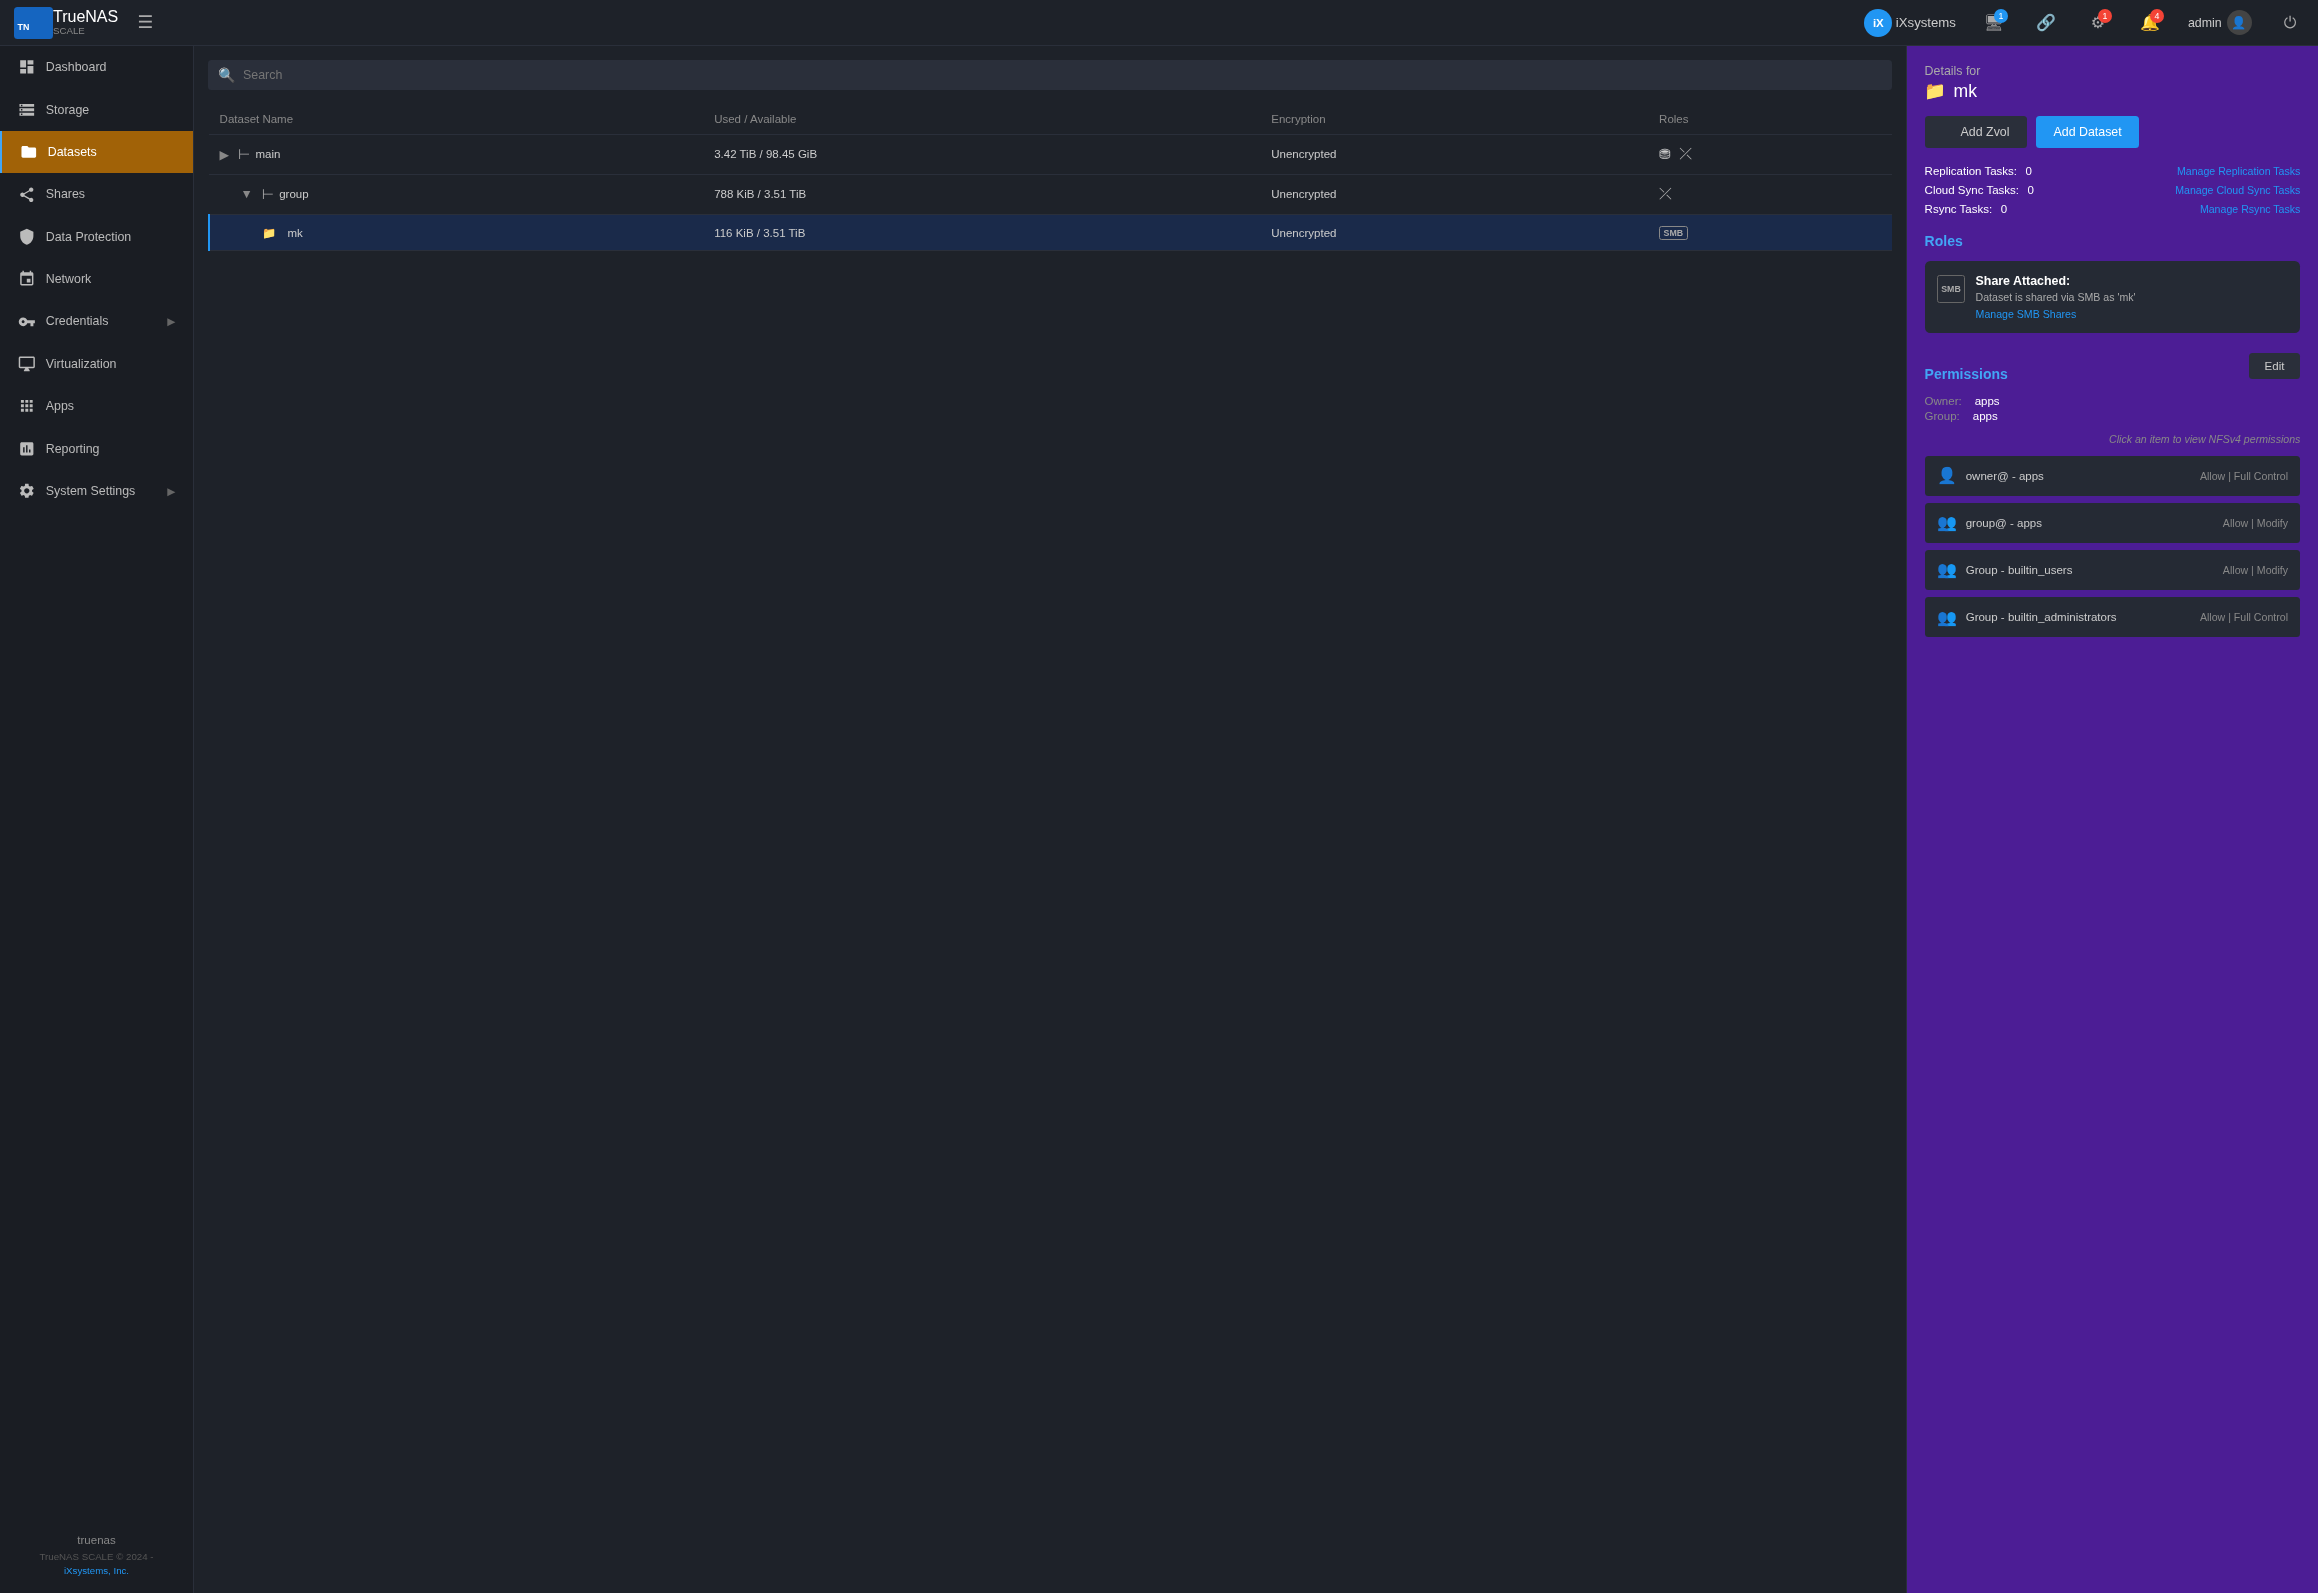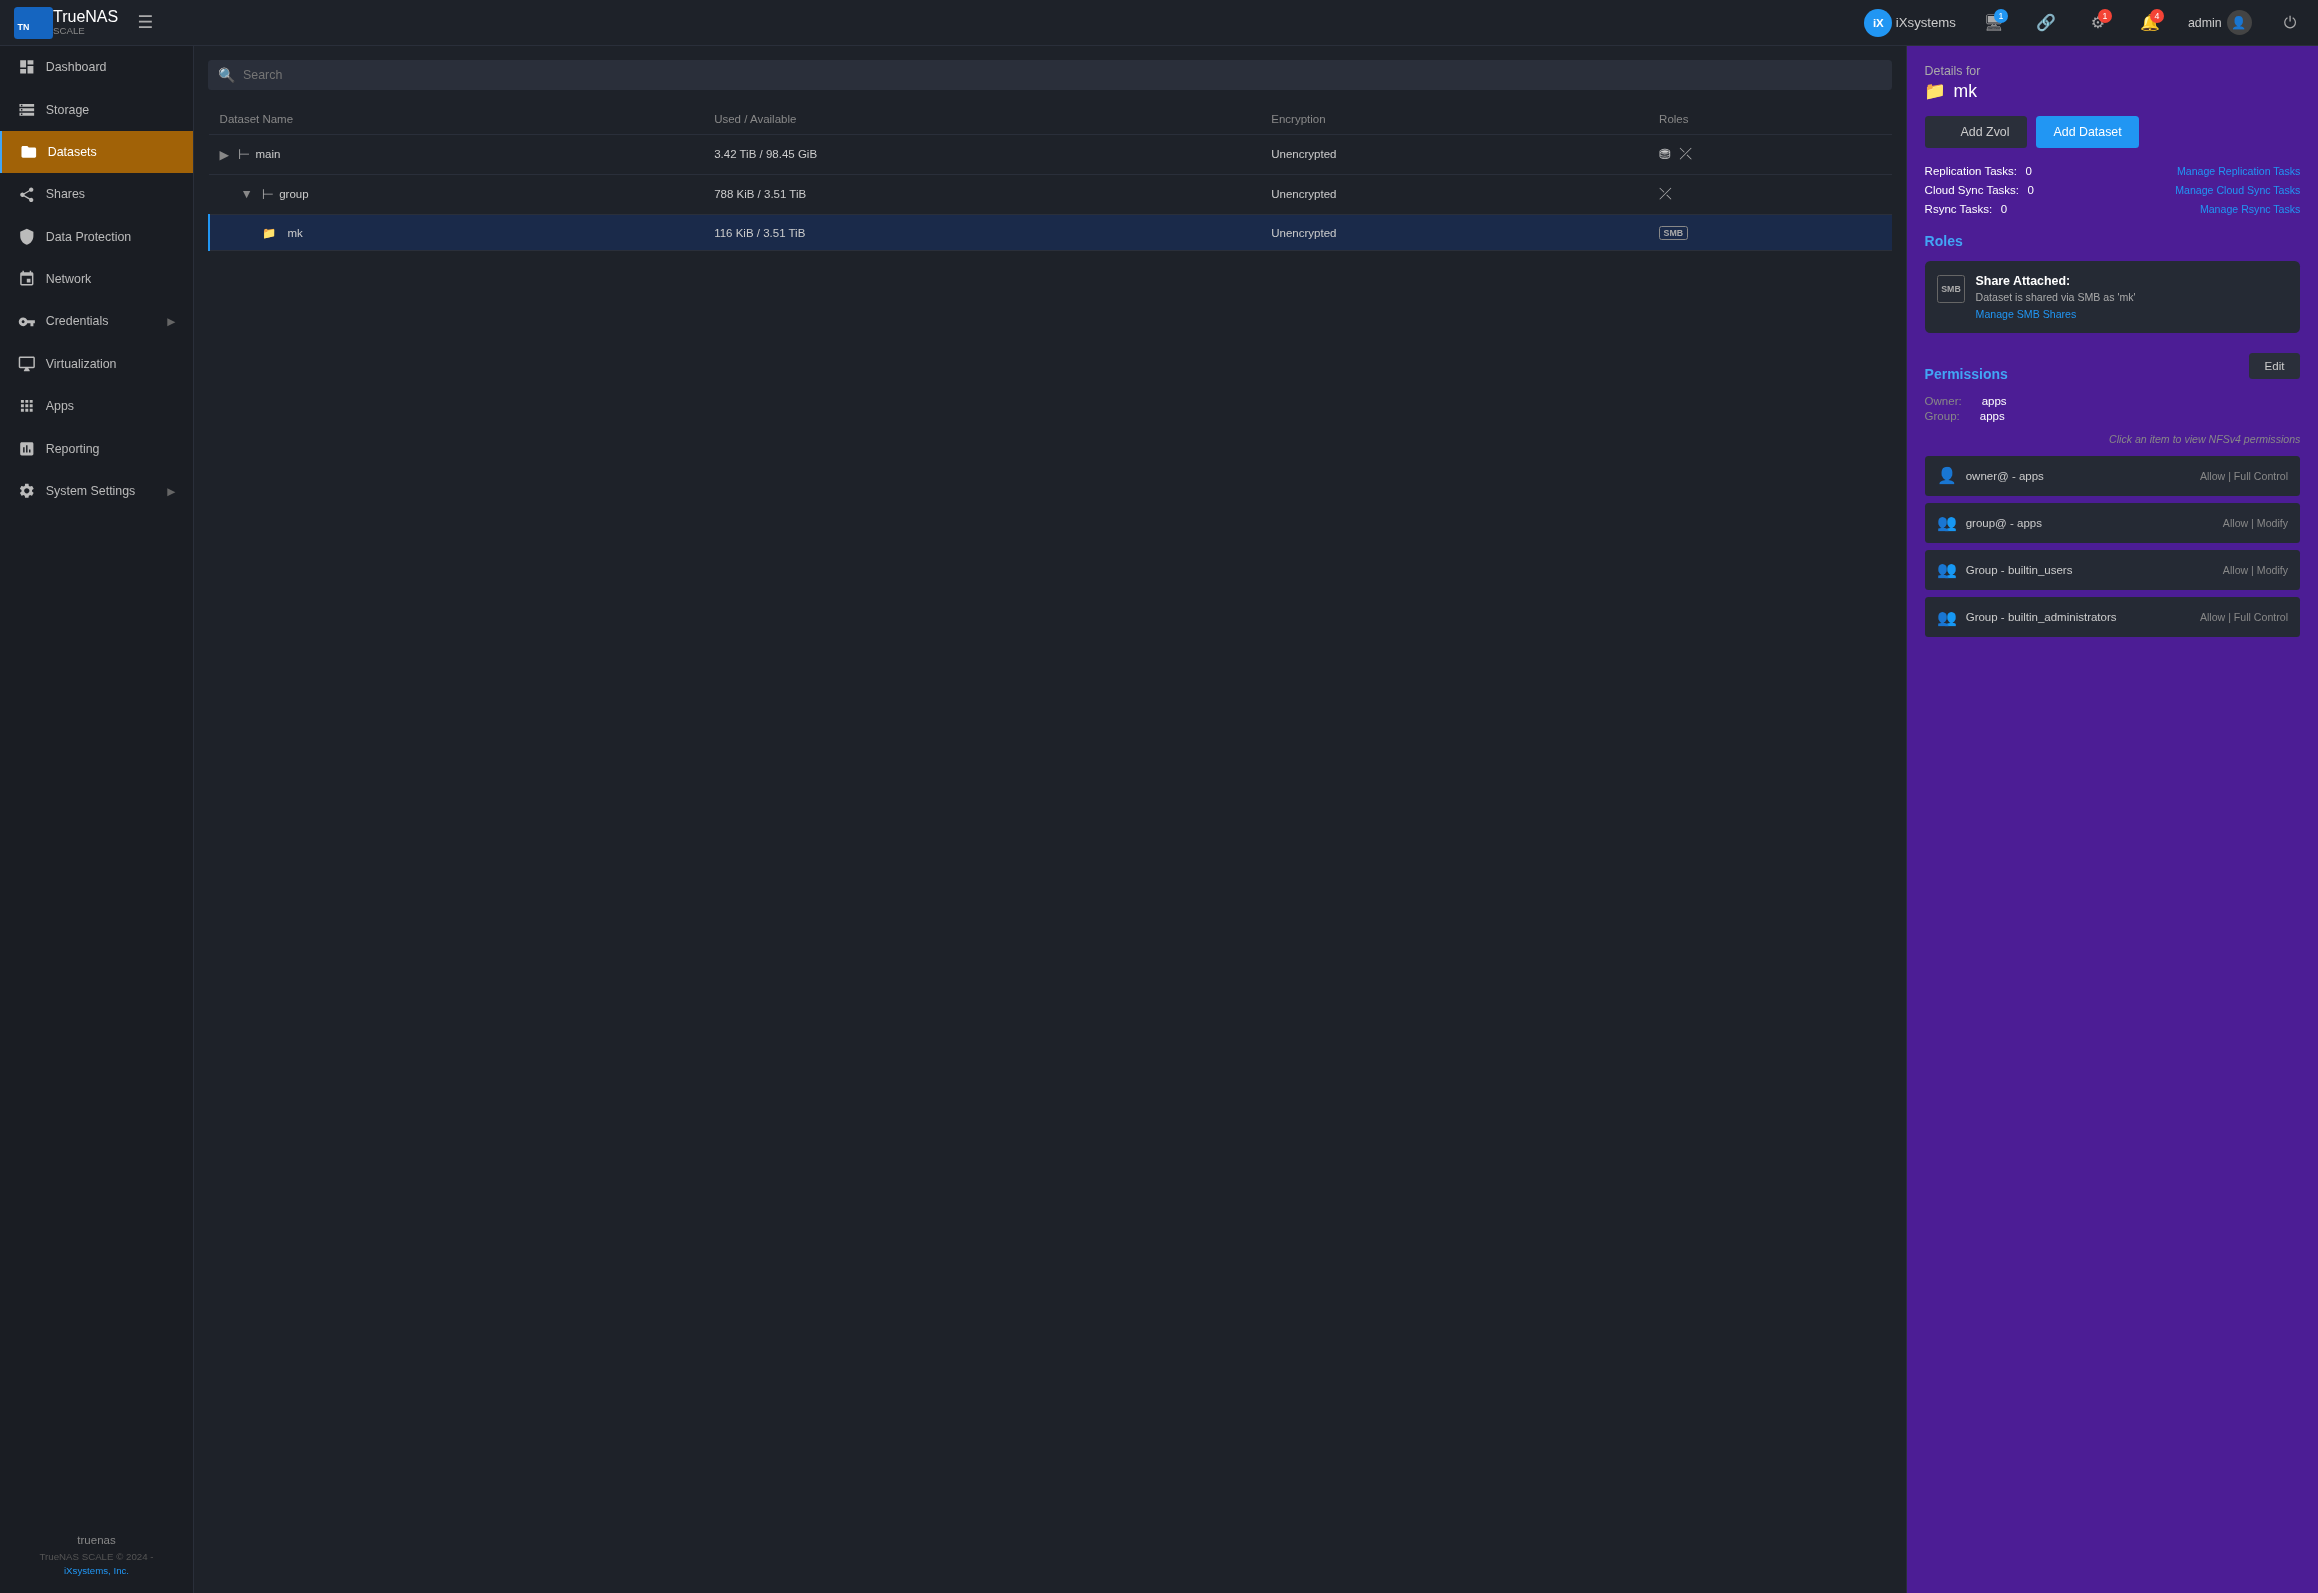--- a/index.html
+++ b/index.html
@@ -86,21 +86,21 @@
     .role-info .role-title { color: #fff; font-weight: 600; margin-bottom: 3.5px; }
     .role-info .role-desc { color: #aaa; font-size: 10.6px; }
     .role-info .role-link { color: #2196f3; text-decoration: none; font-size: 10.6px; display: block; margin-top: 5.3px; }
 
     .permissions-section {}
     .permissions-header { display: flex; align-items: center; justify-content: space-between; margin-bottom: 12.4px; }
     .permissions-header .section-title { margin-bottom: 0; margin-top: 16px; }
     .edit-btn { background: #2a2f3a; color: #ccc; border: none; border-radius: 3.5px; padding: 7px 16px; cursor: pointer; font-size: 11.5px; }
 
     .perm-meta { margin-bottom: 10.6px; font-size: 11.5px; }
-    .perm-meta-row { display: flex; gap: 20px; margin-bottom: 3.5px; }
+    .perm-meta-row { display: flex; gap: 13px; margin-bottom: 3.5px; }
     .perm-meta-label { color: #888; }
     .perm-meta-value { color: #fff; font-weight: 500; }
 
     .perm-hint { color: #888; font-size: 10.6px; margin-bottom: 10.6px; font-style: italic; text-align: right; }
 
     .perm-entry { background: #252a34; border-radius: 3.5px; padding: 10.6px 12.4px; margin-bottom: 7px; display: flex; align-items: center; gap: 8.8px; }
     .perm-entry-icon { color: #888; font-size: 16px; flex-shrink: 0; }
     .perm-entry-name { color: #ccc; font-size: 11.5px; flex: 1; }
     .perm-entry-access { color: #888; font-size: 10.6px; text-align: right; }
 

